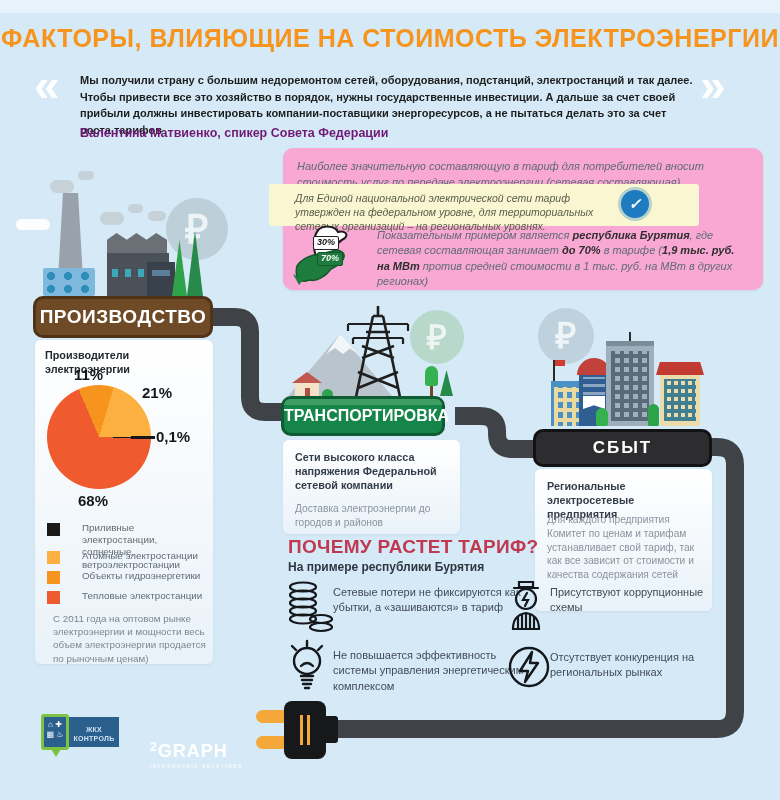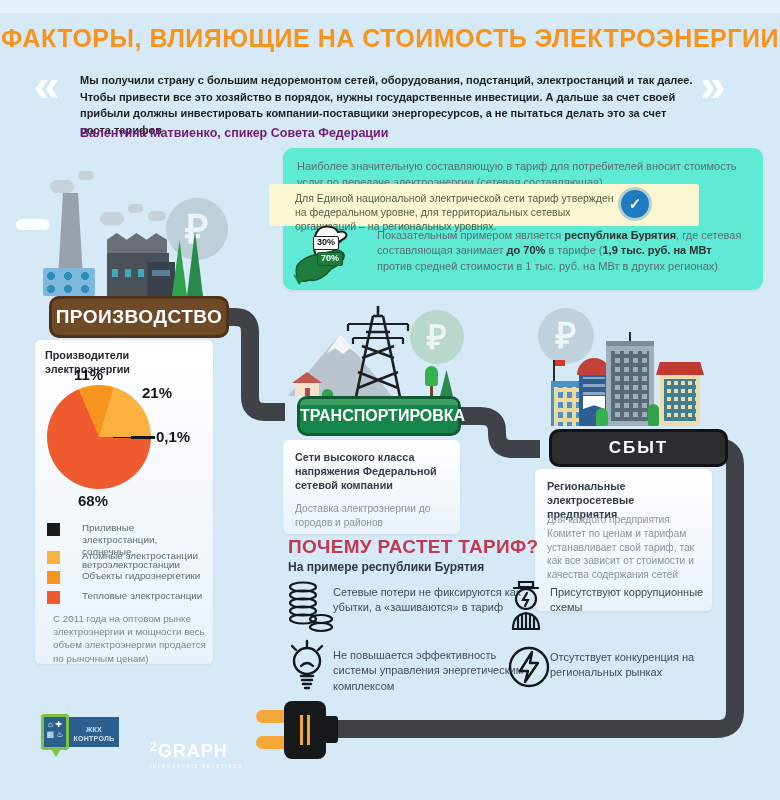--- a/index.html
+++ b/index.html
@@ -9,21 +9,21 @@
   #top-strip{left:0;top:0;width:780px;height:13px;background:#e6f3fb;}
 
   
   #title{left:0;top:24px;width:780px;text-align:center;color:#f7941e;font-size:25px;font-weight:bold;letter-spacing:.5px;}
   .qmark{top:62px;color:#ffffff;font-size:46px;font-weight:bold;line-height:1;}
   #q-open{left:34px;} #q-close{left:700px;}
   #quote{left:80px;top:72px;width:618px;font-size:11px;font-weight:bold;color:#1d1d1d;line-height:1.5;}
   #author{left:80px;top:126px;font-size:12.5px;font-weight:bold;color:#701a75;}
 
   
-  #info-card{left:283px;top:148px;width:480px;height:142px;background:#5eead4;border-radius:10px;box-shadow:0 1px 3px rgba(0,0,0,.07);}
+  #info-card{left:283px;top:148px;width:480px;height:142px;background:#f9a8d4;border-radius:10px;box-shadow:0 1px 3px rgba(0,0,0,.07);font-style:italic;}
   #info-para{left:14px;top:11px;width:452px;font-size:11px;color:#5f6b74;line-height:1.45;}
   #info-highlight{left:-14px;top:36px;width:404px;height:28px;background:#faf6d2;border-radius:3px;padding:7px 0 7px 26px;}
   #info-highlight .txt{display:block;width:330px;font-size:10.5px;color:#585d49;line-height:1.35;}
   #check-badge{left:352px;top:6px;width:28px;height:28px;background:#1f7bc0;border-radius:50%;color:#fff;
                font-size:15px;font-weight:bold;text-align:center;line-height:28px;box-shadow:0 0 0 3px rgba(31,123,192,.30);}
   #map-wrap{left:6px;top:76px;width:76px;height:62px;}
   .chip{font-size:9px;font-weight:bold;border-radius:2px;padding:1px 3px;line-height:1.1;}
   #chip30{left:30px;top:88px;background:#ffffff;color:#111;border:1px solid #222;}
   #chip70{left:34px;top:104px;background:#1d7c3e;color:#fff;border:1px solid #14592c;}
   #example{left:94px;top:80px;width:372px;font-size:11px;color:#5f6b74;line-height:1.4;}
@@ -46,21 +46,21 @@
   #factory-win{left:5px;top:16px;width:52px;height:8px;background:repeating-linear-gradient(90deg,#3fa9bc 0 6px,transparent 6px 13px);}
   #machine{left:43px;top:268px;width:52px;height:28px;background:#7fb8dd;border-radius:2px;
            background-image:radial-gradient(circle 4px at 8px 8px,#2d8fb9 4px,transparent 4px);background-size:17px 13px;}
   #dark-bldg{left:147px;top:262px;width:28px;height:34px;background:#39424c;}
   #dark-bldg i{position:absolute;left:5px;top:8px;width:18px;height:6px;background:#5a7f9a;}
   .tree{clip-path:polygon(50% 0,100% 100%,0 100%);}
   #tree1{left:172px;top:240px;width:15px;height:56px;background:#2fa24c;}
   #tree2{left:187px;top:231px;width:16px;height:65px;background:#27894a;}
 
   
-  .stage-label{border-radius:10px;color:#fff;font-weight:bold;text-align:center;box-sizing:border-box;margin-left:16px;}
+  .stage-label{border-radius:10px;color:#fff;font-weight:bold;text-align:center;box-sizing:border-box;}
   #label-production{left:33px;top:296px;width:180px;height:42px;background:#6e4a26;border:3px solid #5032166;border:3px solid #503216;font-size:19px;line-height:36px;letter-spacing:.5px;}
   #label-transport{left:281px;top:396px;width:164px;height:40px;background:#168549;border:3px solid #0e5c33;font-size:16px;line-height:34px;}
   #label-transport .grass{position:absolute;left:0;top:0;width:100%;height:6px;background:#3f9e63;border-radius:7px 7px 0 0;}
   #label-transport .lbl{position:relative;}
   #label-sales{left:533px;top:429px;width:179px;height:38px;background:#2d2d2f;border:3px solid #121214;font-size:17px;line-height:32px;letter-spacing:2px;}
 
   
   .stage-card{background:linear-gradient(#ffffff,#e9f2f9);border-radius:6px;box-shadow:0 1px 3px rgba(0,0,0,.06);}
   #production-card{left:35px;top:340px;width:178px;height:324px;}
   #prod-title{left:10px;top:8px;width:160px;font-size:10.8px;font-weight:bold;color:#23282e;line-height:1.3;}

